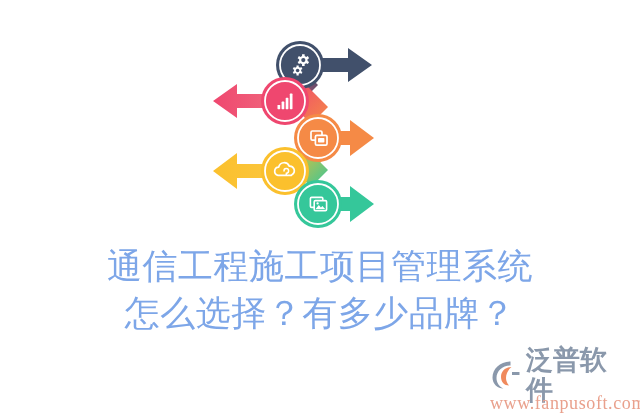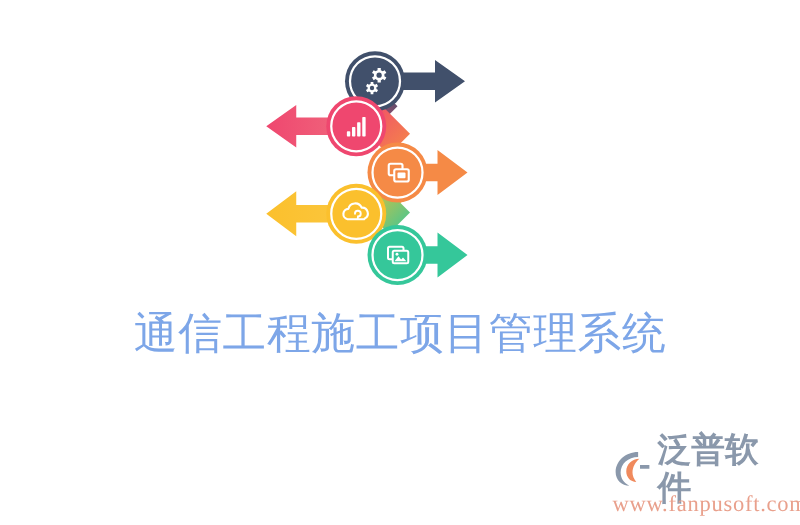--- a/index.html
+++ b/index.html
@@ -204,20 +204,21 @@
           <rect x="114.2" y="162.6" width="12.4" height="10.0" rx="1.2" fill="#35c79a" stroke="#ffffff" stroke-width="1.6"></rect>
           <path d="M115.6,171.0 l3.2,-4.0 l2.1,2.6 l1.5,-1.7 l2.7,3.1 Z" fill="#ffffff"></path>
           <circle cx="117.6" cy="165.4" r="1.15" fill="#ffffff"></circle>
         </g>
       </g>
     </svg>
   </div>
 
   <div id="headline">
     <span class="line">通信工程施工项目管理系统</span>
+    <span class="line">怎么选择？有多少品牌？</span>
   </div>
 
   <div id="watermark">
     <div id="wm-row">
       <span id="wm-mark">
         <svg viewBox="0 0 34 32" xmlns="http://www.w3.org/2000/svg">
           <path d="M20.5,2.5 C10.0,2.5 2.5,10.0 2.5,18.5 C2.5,25.0 7.5,29.5 13.5,29.5
                    C9.0,27.5 6.5,23.5 6.5,19.0 C6.5,12.0 12.5,6.5 20.5,6.5 Z" fill="#8a98ab"></path>
           <path d="M21.5,8.0 C15.5,8.0 11.0,12.5 11.0,18.0 C11.0,23.0 14.5,26.5 19.0,26.5
                    C17.0,24.0 16.0,21.5 16.0,19.0 C16.0,14.5 18.5,10.5 21.5,8.0 Z" fill="#f08a5d"></path>

